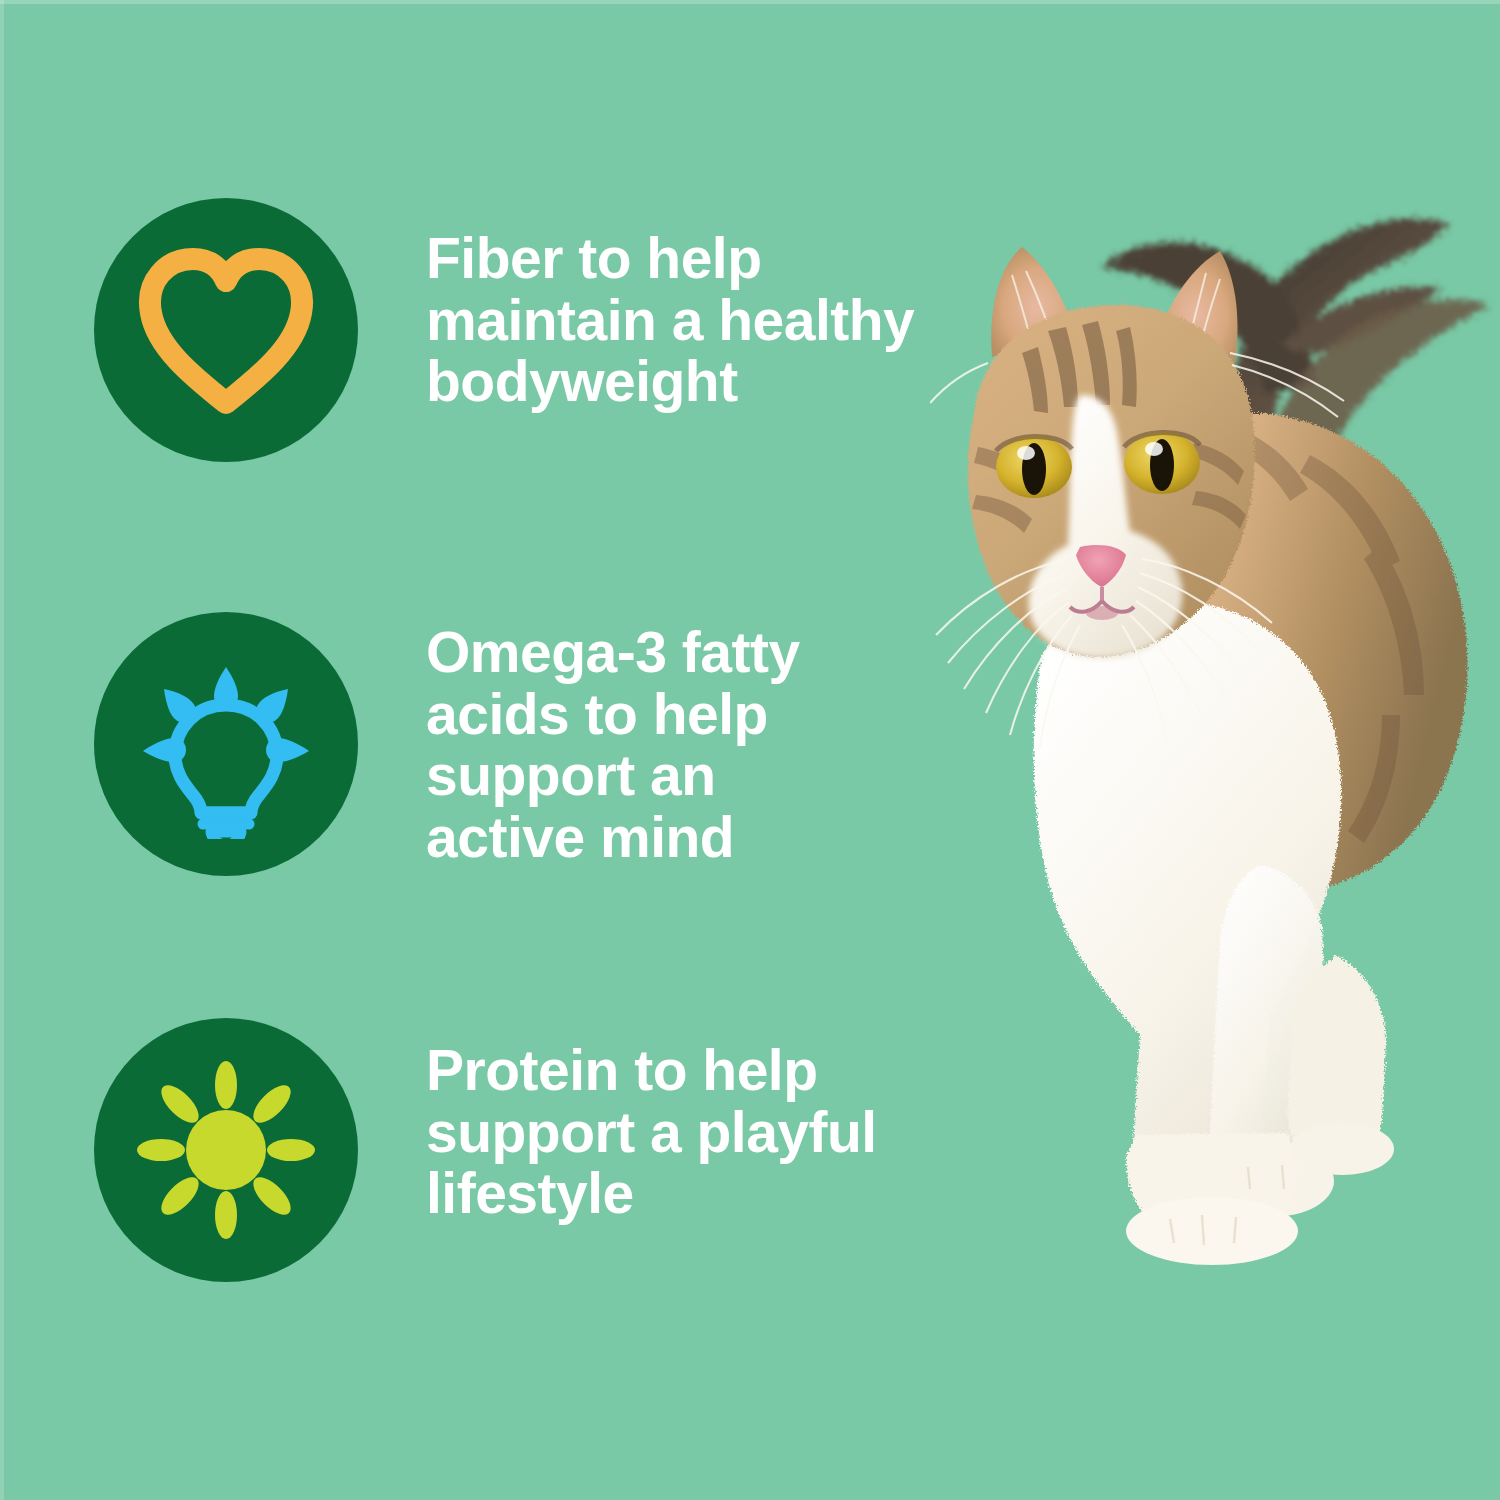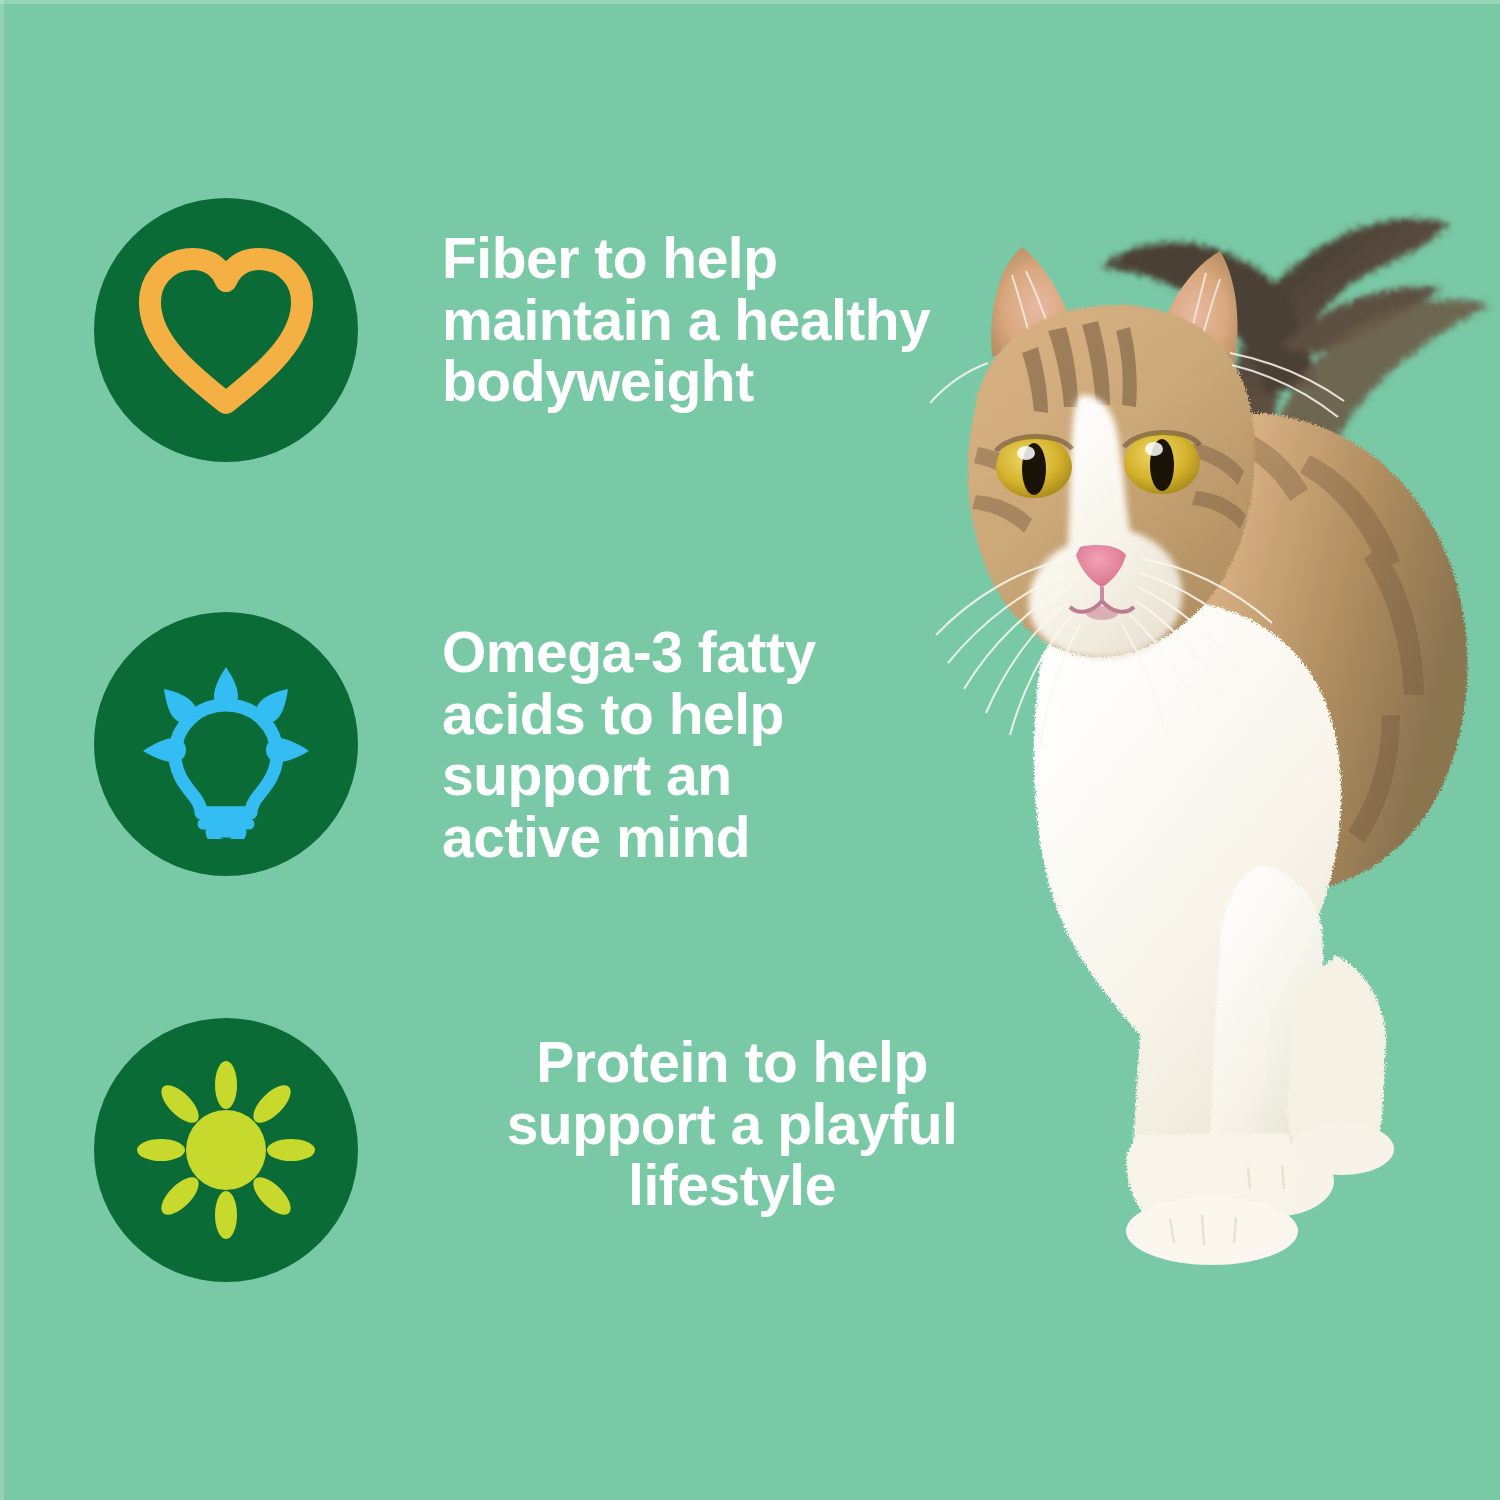--- a/index.html
+++ b/index.html
@@ -23,21 +23,20 @@
   .edge-left {
     position: absolute; top: 0; left: 0; width: 4px; height: 1500px;
     background: rgba(255,255,255,0.18);
   }
 
   
   .benefit {
     position: absolute;
     display: flex;
     align-items: flex-start;
-    gap: 16px;
   }
   .icon-badge {
     width: 264px;
     height: 264px;
     border-radius: 50%;
     background: #0a6b37;
     flex: 0 0 264px;
     display: flex;
     align-items: center;
     justify-content: center;
@@ -52,21 +51,21 @@
     white-space: pre-line;
     padding-top: 2px;
   }
 
   #row-fiber   { left: 94px; top: 198px; }
   #row-omega   { left: 94px; top: 612px; }
   #row-protein { left: 94px; top: 1018px; }
 
   #row-fiber   .benefit-text { width: 560px; margin-top: 28px; }
   #row-omega   .benefit-text { width: 500px; margin-top: 8px; }
-  #row-protein .benefit-text { width: 580px; margin-top: 12px; text-align: center; }
+  #row-protein .benefit-text { width: 580px; margin-top: 20px; }
 
   
   #cat {
     position: absolute;
     left: 930px;
     top: 95px;
     width: 570px;
     height: 1240px;
     pointer-events: none;
   }

